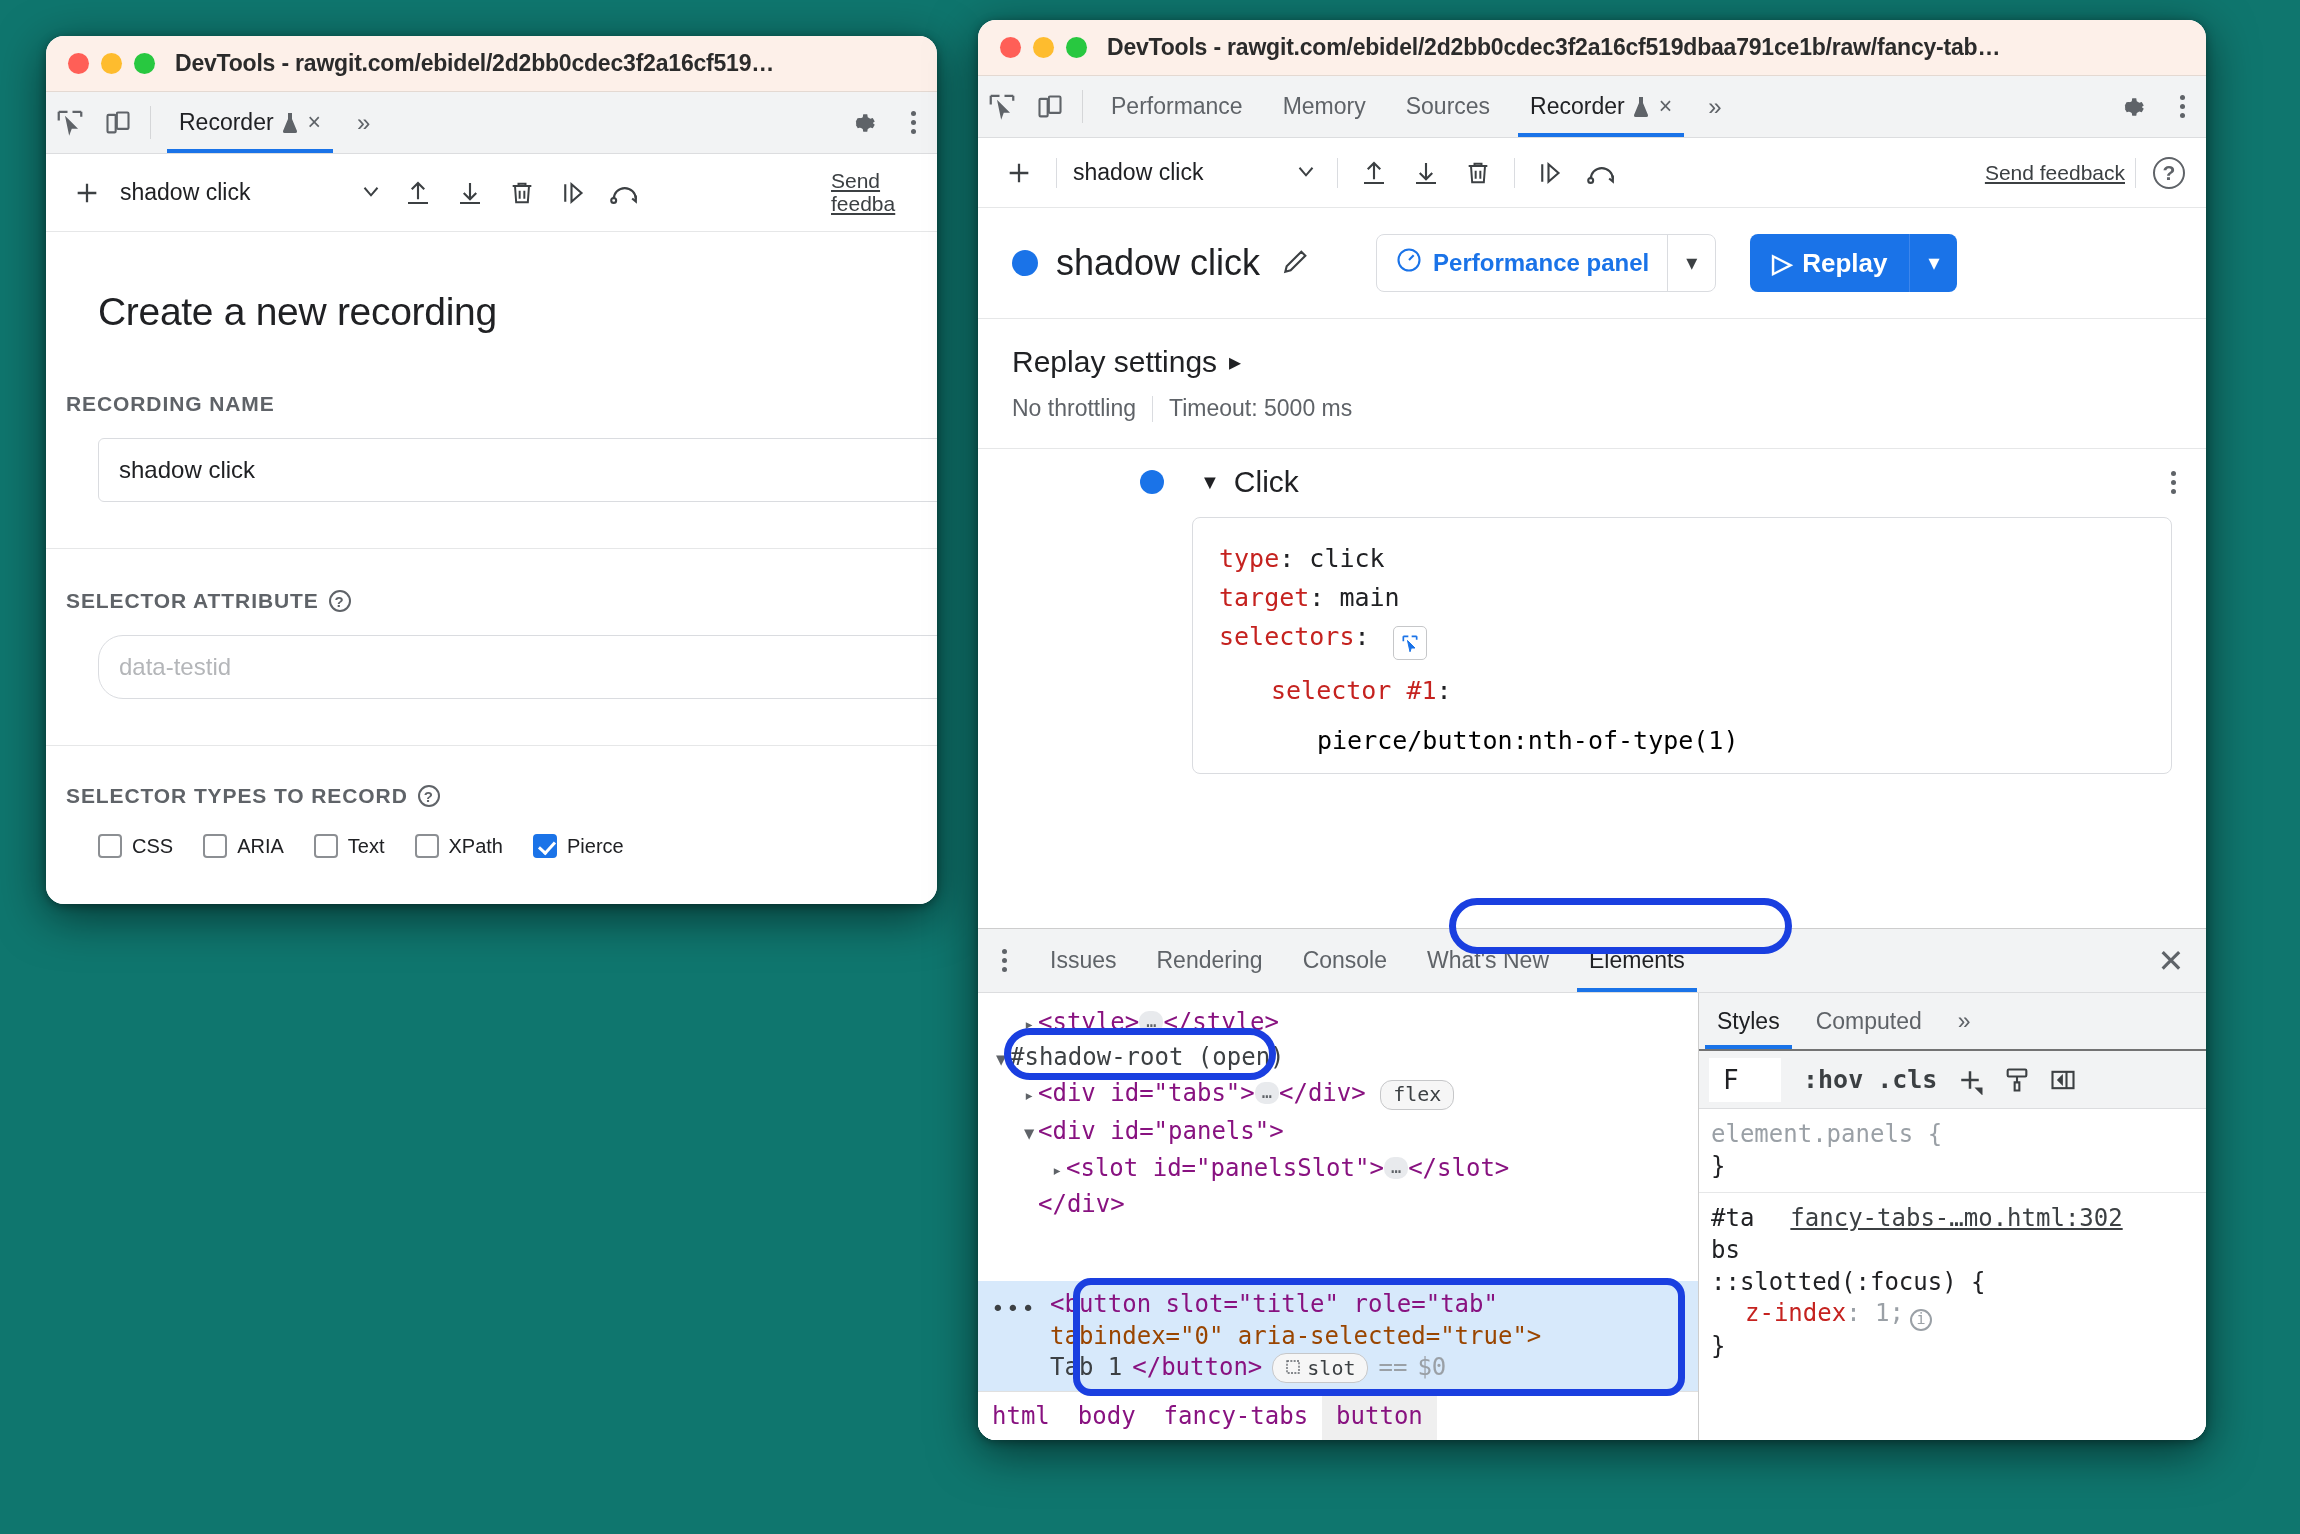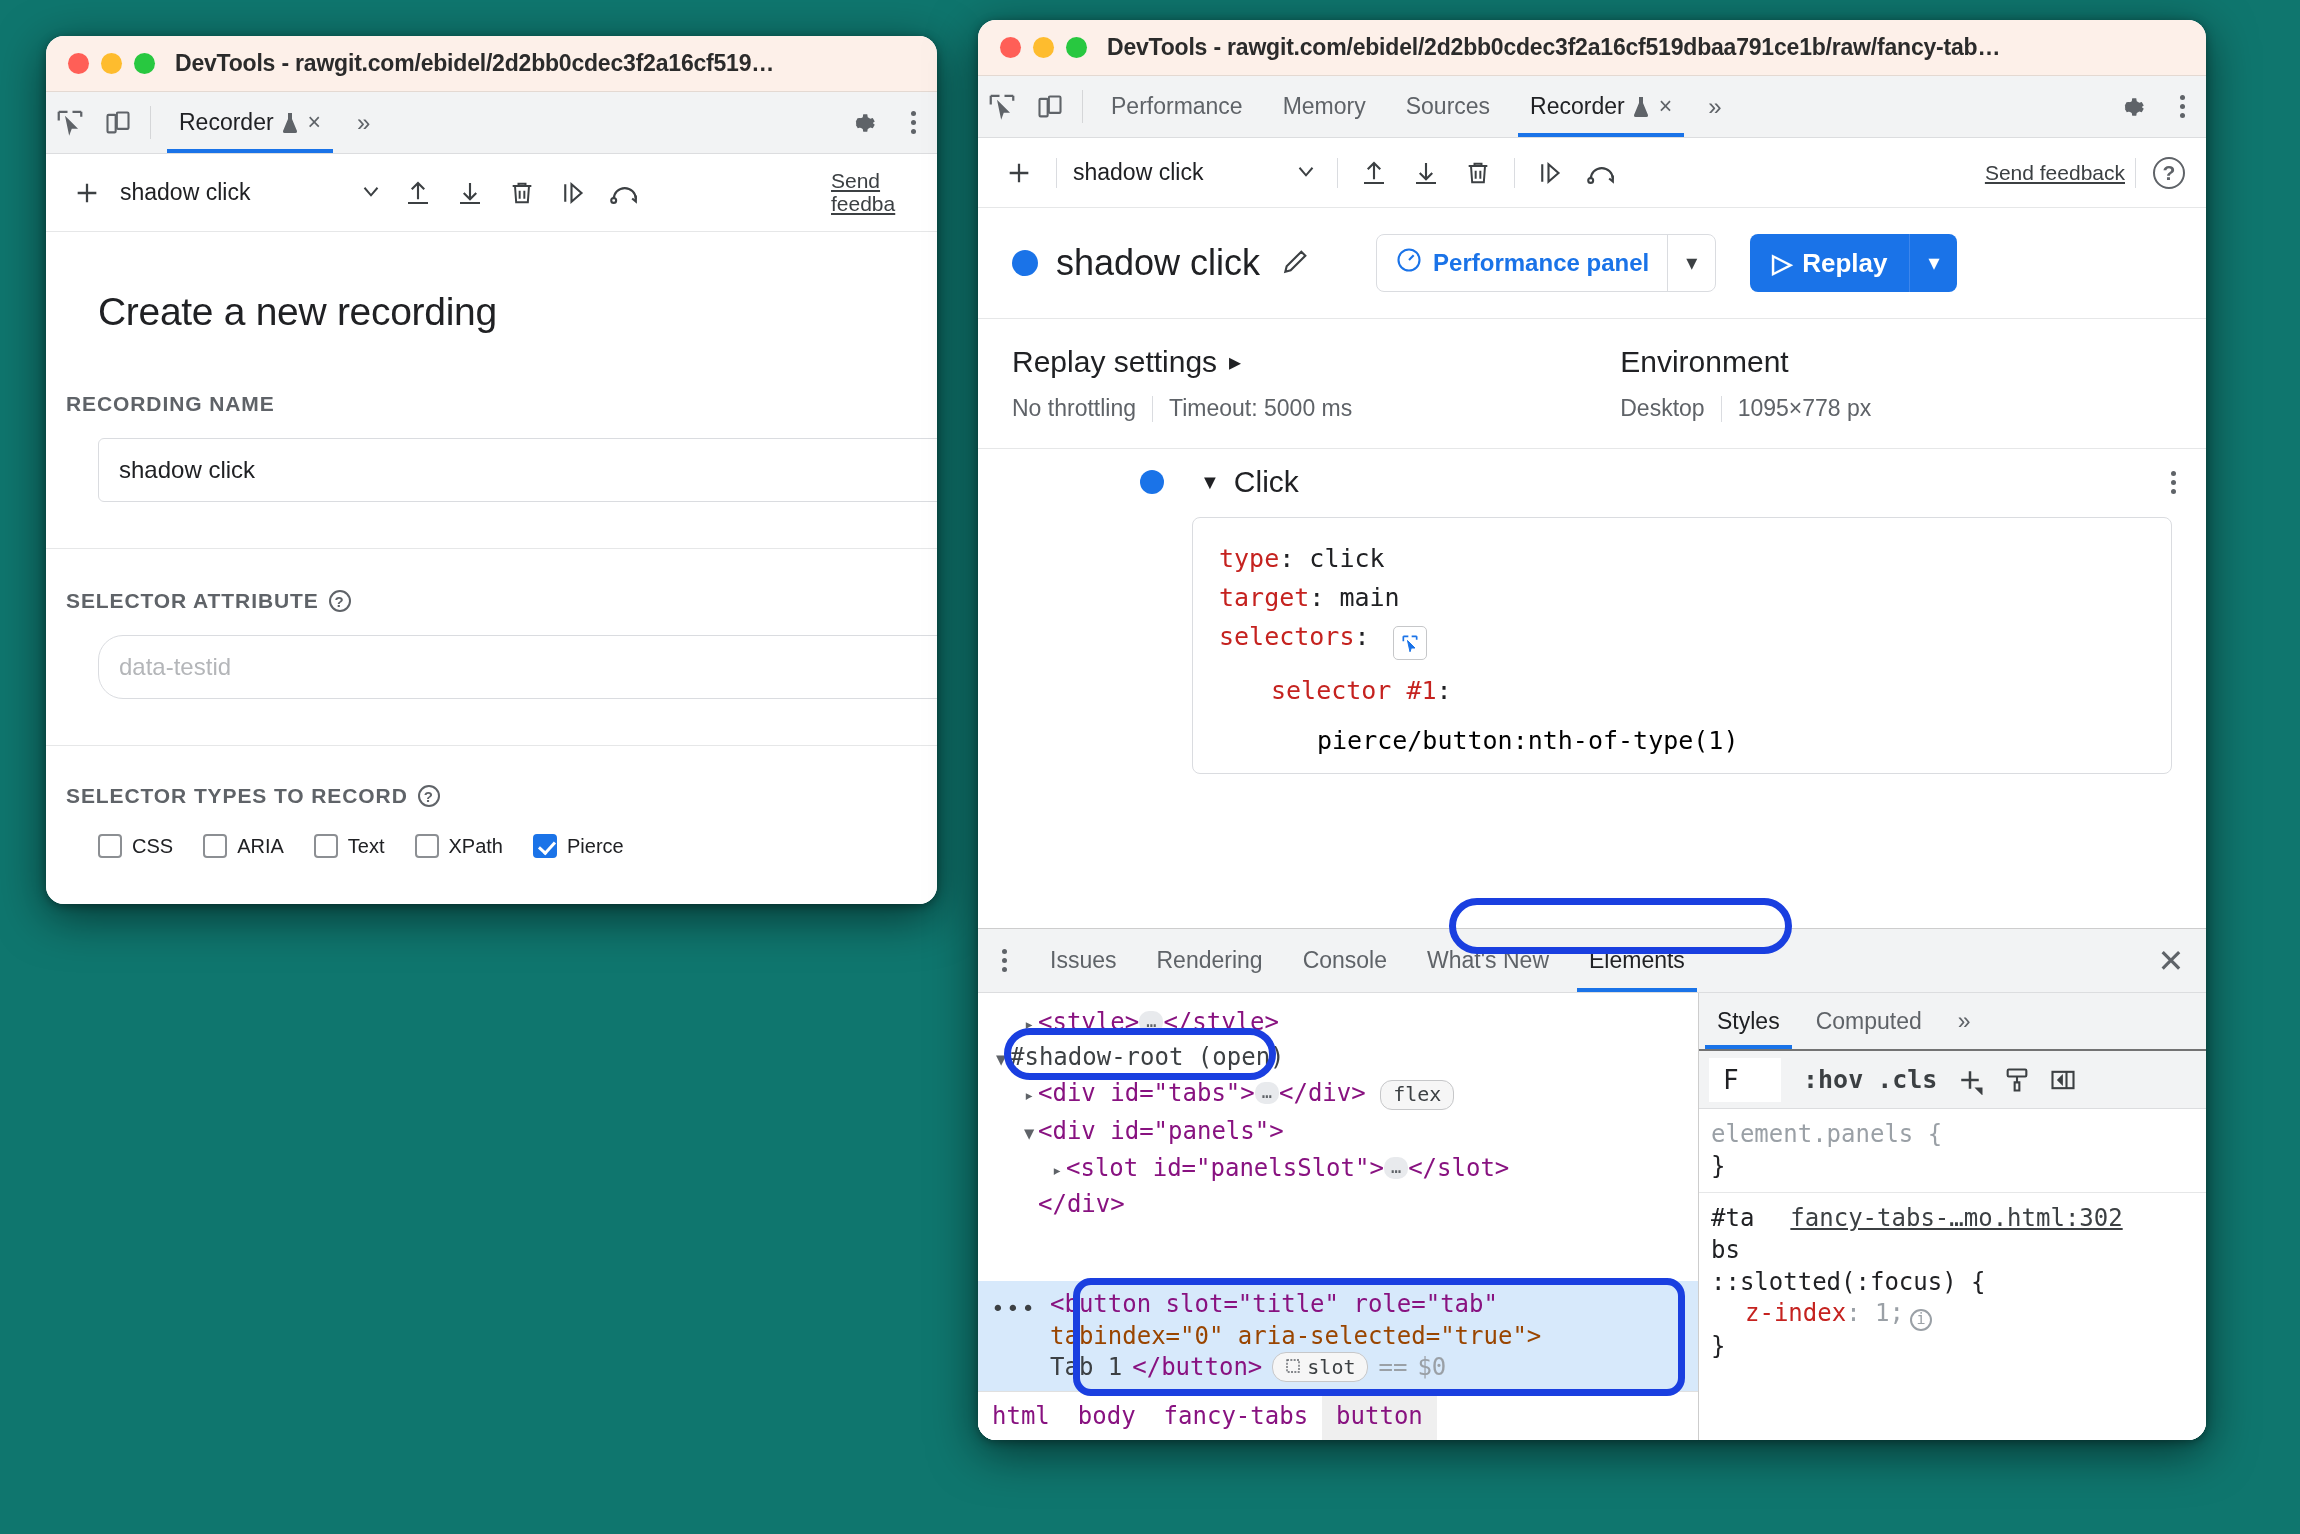--- a/index.html
+++ b/index.html
@@ -544,30 +544,20 @@
         <div class="sc-title">
           <span>Replay settings</span>
           <span style="font-size:24px;">▸</span>
         </div>
         <div class="sc-sub">
           <span>No throttling</span>
           <span class="divv"></span>
           <span>Timeout: 5000 ms</span>
         </div>
       </div>
-      <div class="settings-col env">
-        <div class="sc-title">
-          <span>Environment</span>
-        </div>
-        <div class="sc-sub">
-          <span>Desktop</span>
-          <span class="divv"></span>
-          <span>1095×778 px</span>
-        </div>
-      </div>
     </div>
 
     <div class="rw-sep"></div>
 
     <div class="step-row">
       <span class="step-dot"></span>
       <span class="step-tri">▼</span>
       <span class="step-label">Click</span>
       <span class="step-kebab">
         <span class="kebab">
@@ -653,21 +643,21 @@
 
           <div class="dom-line" style="padding-left:60px; margin-top:6px;">
             <span class="tagp">&lt;/div&gt;</span>
           </div>
 
           <div class="selected-row" style="position:absolute; left:0; right:0; bottom:50px; display:flex; align-items:flex-start; padding: 8px 0 8px 0;">
             <span class="dots-gutter" style="width:72px; text-align:center; font-size:22px; padding-top:6px;">•••</span>
             <div style="line-height:1.3;">
               <div><span class="tagp">&lt;button slot="title" role="tab"</span></div>
               <div><span class="attr">tabindex="0" aria-selected="true"&gt;</span></div>
-              <div style="display:flex;align-items:flex-start;gap:10px;">
+              <div style="display:flex;align-items:flex-end;gap:10px;">
                 <span class="gray">Tab 1</span>
                   <span class="tagp">&lt;/button&gt;</span>
                 <span class="slot-badge">
                   <span>
                     <svg width="16" height="16" viewBox="0 0 24 24" fill="none" stroke="#5f6368" stroke-width="2" stroke-dasharray="3 2">
                         <rect x="3" y="3" width="18" height="18"></rect>
                       </svg>
                   </span>
                   <span>slot</span>
                 </span>

